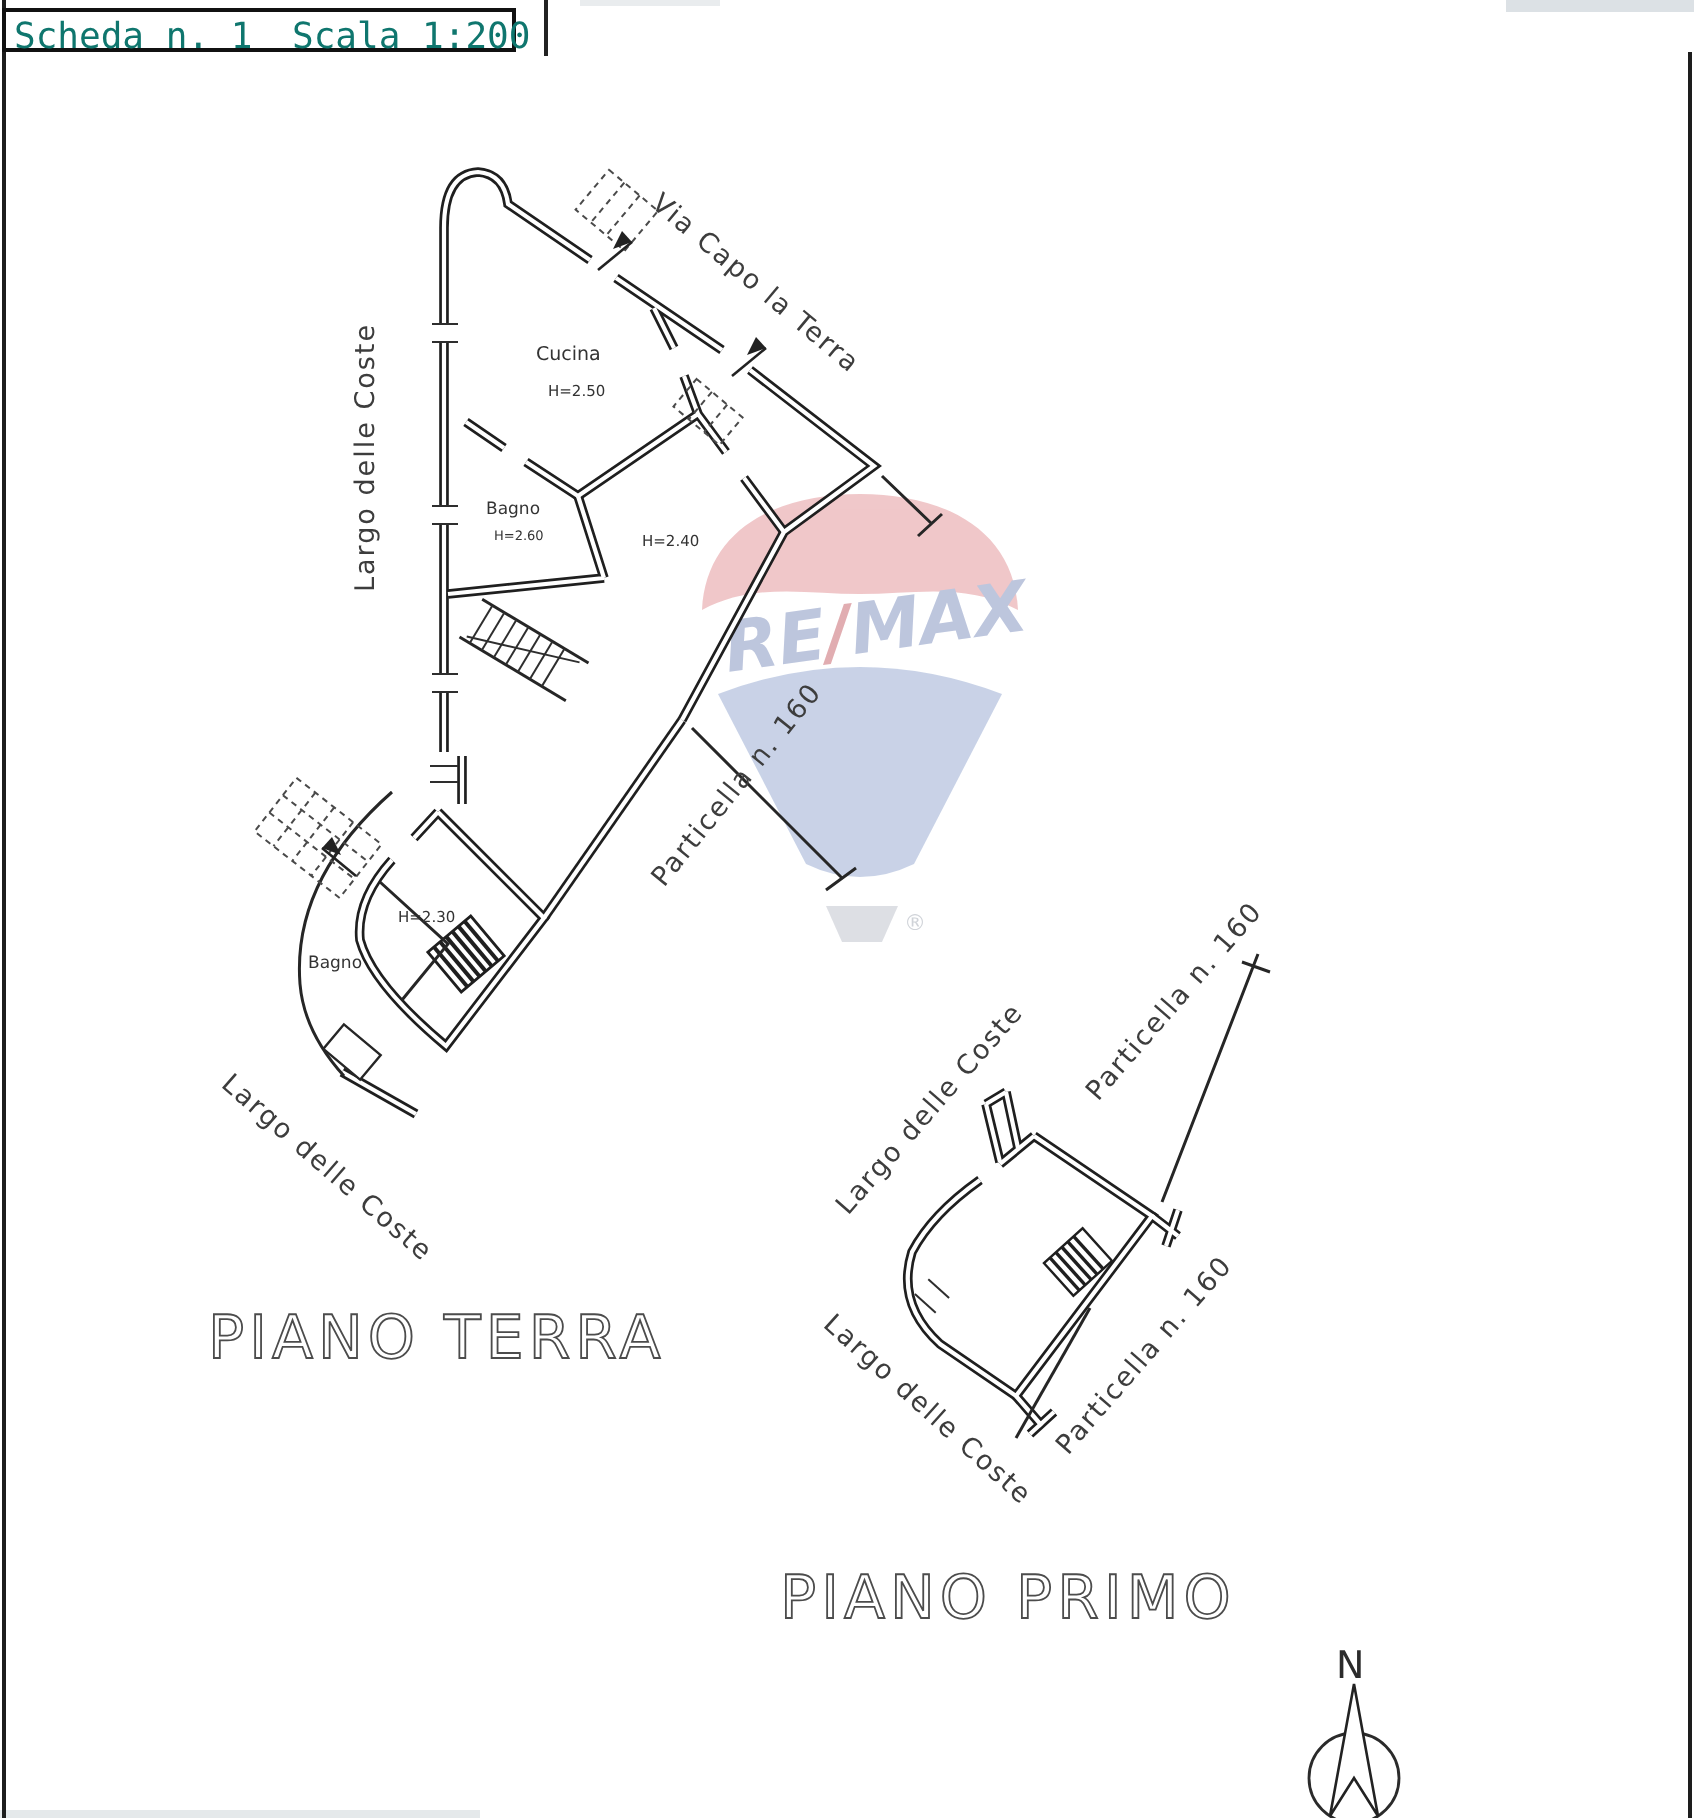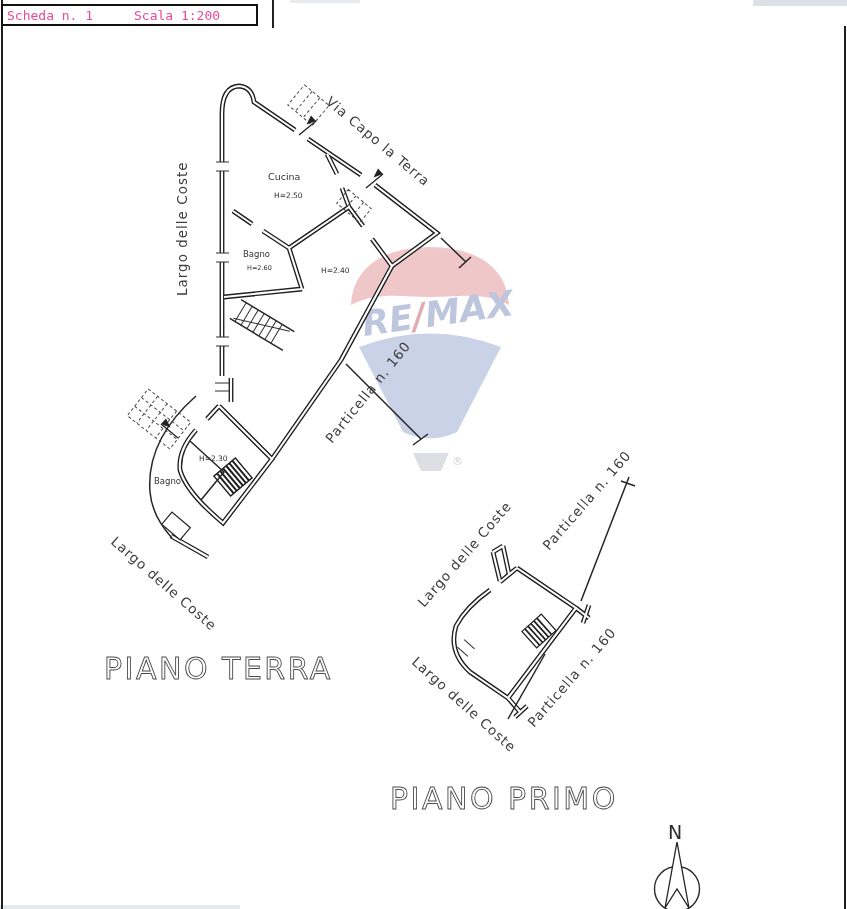--- a/index.html
+++ b/index.html
@@ -3,23 +3,23 @@
 <meta charset="utf-8">
 <style>
   html,body{margin:0;padding:0;background:#fff;}
   .page{position:relative;width:847px;height:909px;background:#ffffff;overflow:hidden;
         font-family:"DejaVu Sans",sans-serif;}
   .edge{position:absolute;background:#1d1d1d;}
   .smudge{position:absolute;background:#d3dade;opacity:.8;}
   .header-box{position:absolute;left:1px;top:4px;width:257px;height:22px;
       border:2px solid #111;box-sizing:border-box;background:#fff;}
   .header-box span{position:absolute;top:2px;font-family:"DejaVu Sans Mono","Liberation Mono",monospace;
-      font-size:13px;color:#ec4899;white-space:pre;}
+      font-size:18px;color:#0f766e;white-space:pre;}
   .hdr-scheda{left:4px;}
-  .hdr-scala{left:131px;}
+  .hdr-scala{left:143px;}
   .hdr-tick{position:absolute;left:272px;top:0;width:2px;height:28px;background:#222;}
   svg{position:absolute;left:0;top:0;}
   .wo{fill:none;stroke:#1f1f1f;stroke-width:4.8;stroke-linejoin:miter;}
   .wi{fill:none;stroke:#ffffff;stroke-width:2.1;stroke-linejoin:miter;}
   .thin{fill:none;stroke:#262626;stroke-width:1.5;}
   .hair{fill:none;stroke:#2e2e2e;stroke-width:1;}
   .dash{fill:none;stroke:#4a4a4a;stroke-width:1;stroke-dasharray:3 2.5;}
   .street{font-size:13.5px;fill:#3d3d3d;letter-spacing:1px;}
   .room{fill:#333;}
   .title-txt{font-size:30px;letter-spacing:2.5px;fill:none;stroke:#4c4c4c;stroke-width:.9px;}

